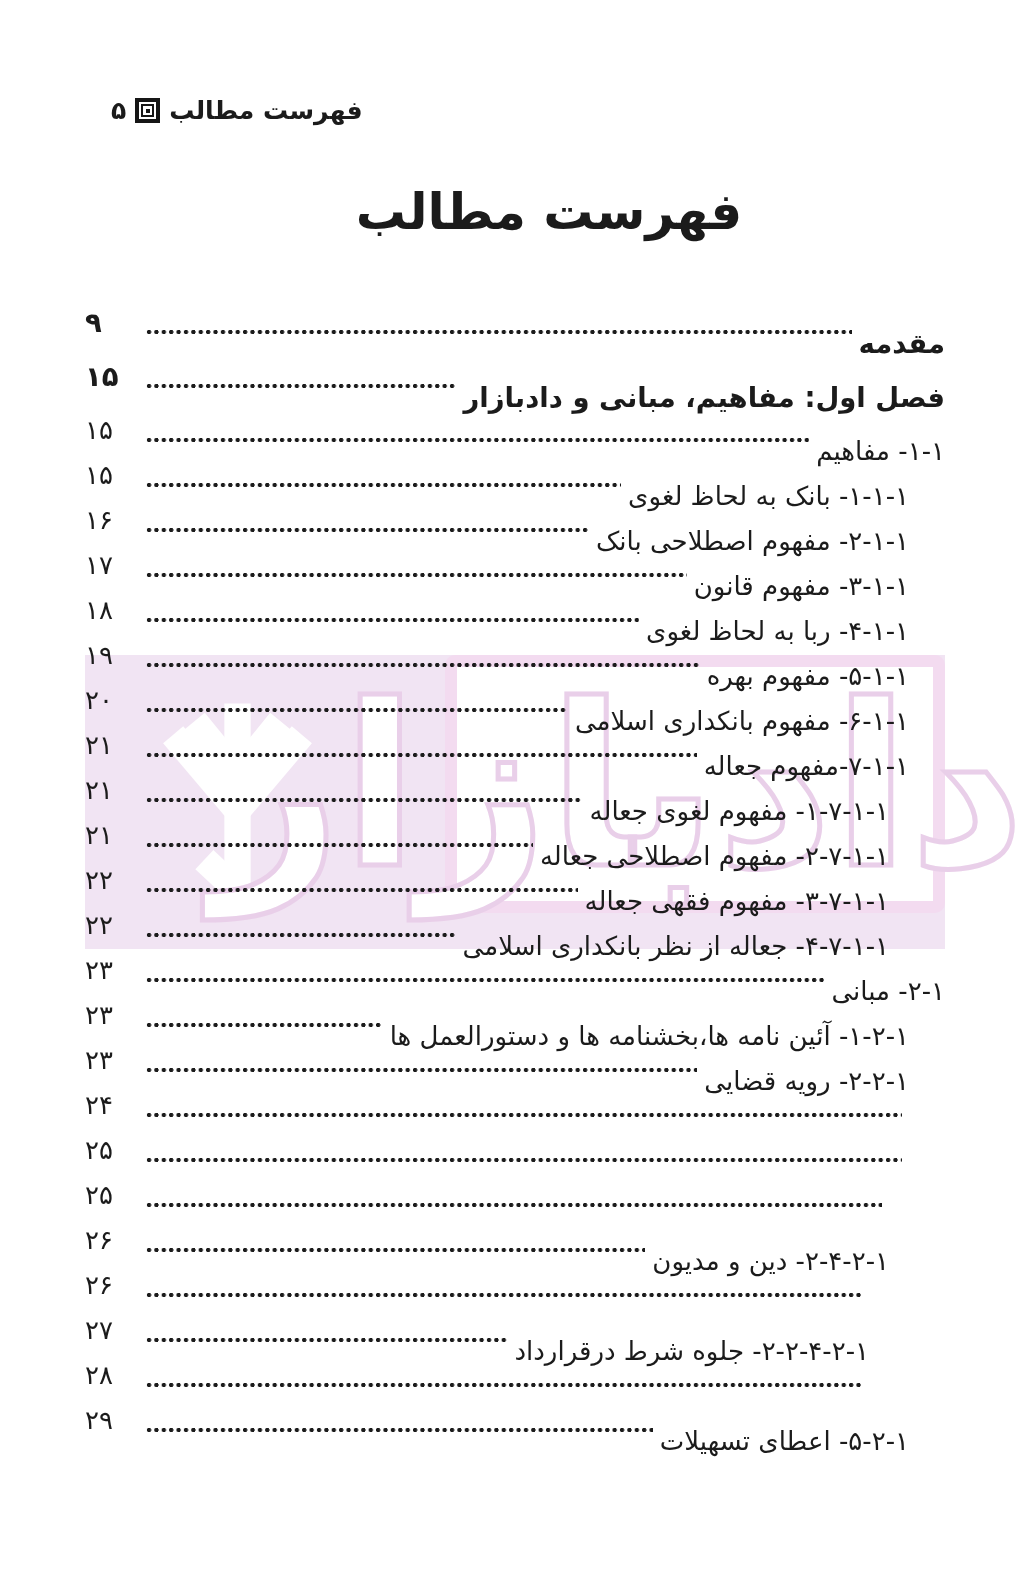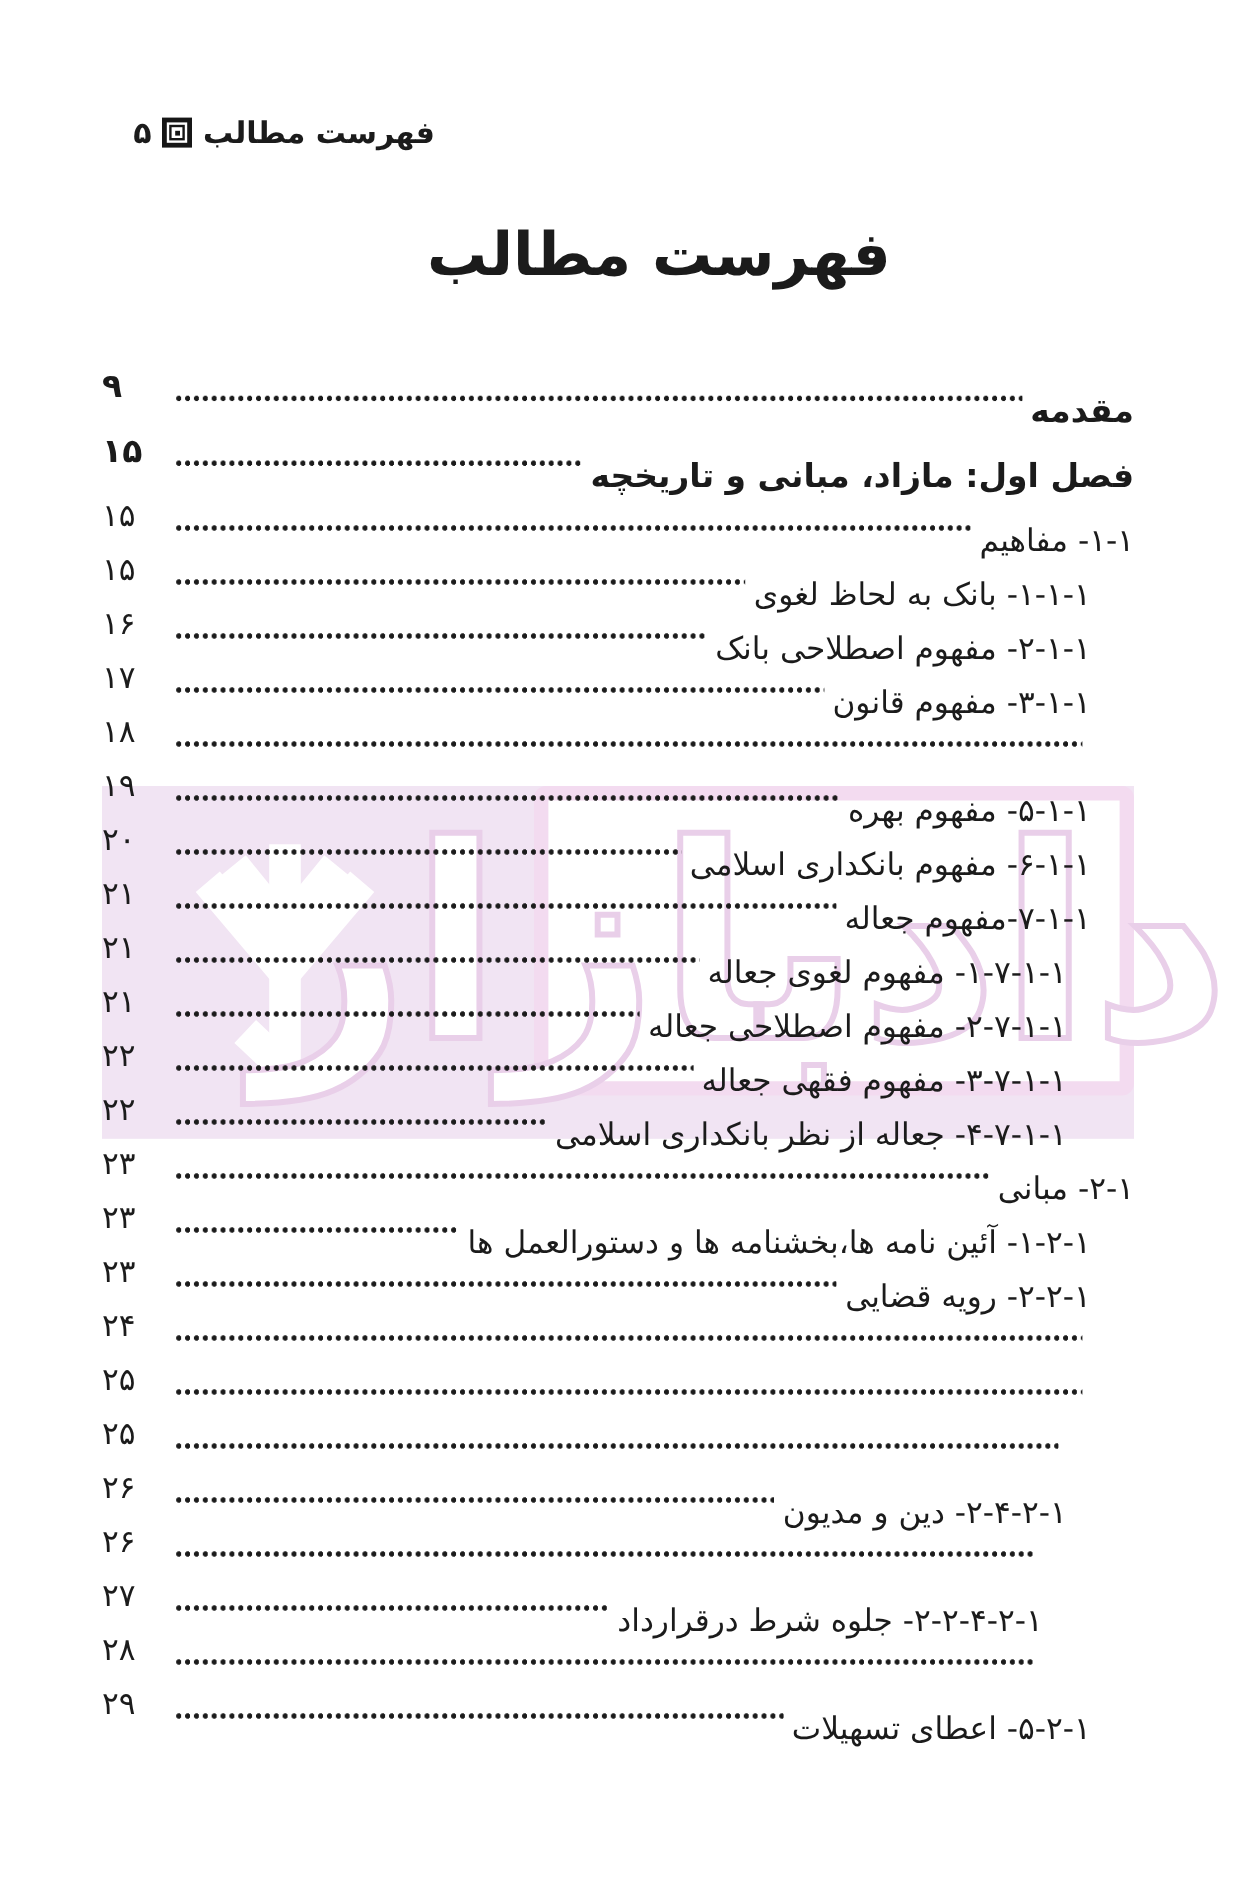--- a/index.html
+++ b/index.html
@@ -96,21 +96,21 @@
 
   <div class="doc-title">فهرست مطالب</div>
 
   <div class="toc" id="toc">
       <div class="row bold lvl-0">
     <span class="lbl"><span class="ttl">مقدمه</span></span>
     <span class="leader"></span>
     <span class="pg">۹</span>
   </div>
       <div class="row bold lvl-0">
-    <span class="lbl"><span class="ttl">فصل اول: مازاد، مبانی و تاریخچه</span></span>
+    <span class="lbl"><span class="ttl">فصل اول: مفاهیم، مبانی و دادبازار</span></span>
     <span class="leader"></span>
     <span class="pg">۱۵</span>
   </div>
       <div class="row lvl-1">
     <span class="lbl"><span class="num">۱-۱-</span><span class="sp"> </span><span class="ttl">مفاهیم</span></span>
     <span class="leader"></span>
     <span class="pg">۱۵</span>
   </div>
       <div class="row lvl-2">
     <span class="lbl"><span class="num">۱-۱-۱-</span><span class="sp"> </span><span class="ttl">بانک به لحاظ لغوی</span></span>
@@ -121,20 +121,21 @@
     <span class="lbl"><span class="num">۲-۱-۱-</span><span class="sp"> </span><span class="ttl">مفهوم اصطلاحی بانک</span></span>
     <span class="leader"></span>
     <span class="pg">۱۶</span>
   </div>
       <div class="row lvl-2">
     <span class="lbl"><span class="num">۳-۱-۱-</span><span class="sp"> </span><span class="ttl">مفهوم قانون</span></span>
     <span class="leader"></span>
     <span class="pg">۱۷</span>
   </div>
       <div class="row lvl-2">
+    <span class="lbl"><span class="num">۴-۱-۱-</span><span class="sp"> </span><span class="ttl">ربا به لحاظ لغوی</span></span>
     <span class="leader"></span>
     <span class="pg">۱۸</span>
   </div>
       <div class="row lvl-2">
     <span class="lbl"><span class="num">۵-۱-۱-</span><span class="sp"> </span><span class="ttl">مفهوم بهره</span></span>
     <span class="leader"></span>
     <span class="pg">۱۹</span>
   </div>
       <div class="row lvl-2">
     <span class="lbl"><span class="num">۶-۱-۱-</span><span class="sp"> </span><span class="ttl">مفهوم بانکداری اسلامی</span></span>

